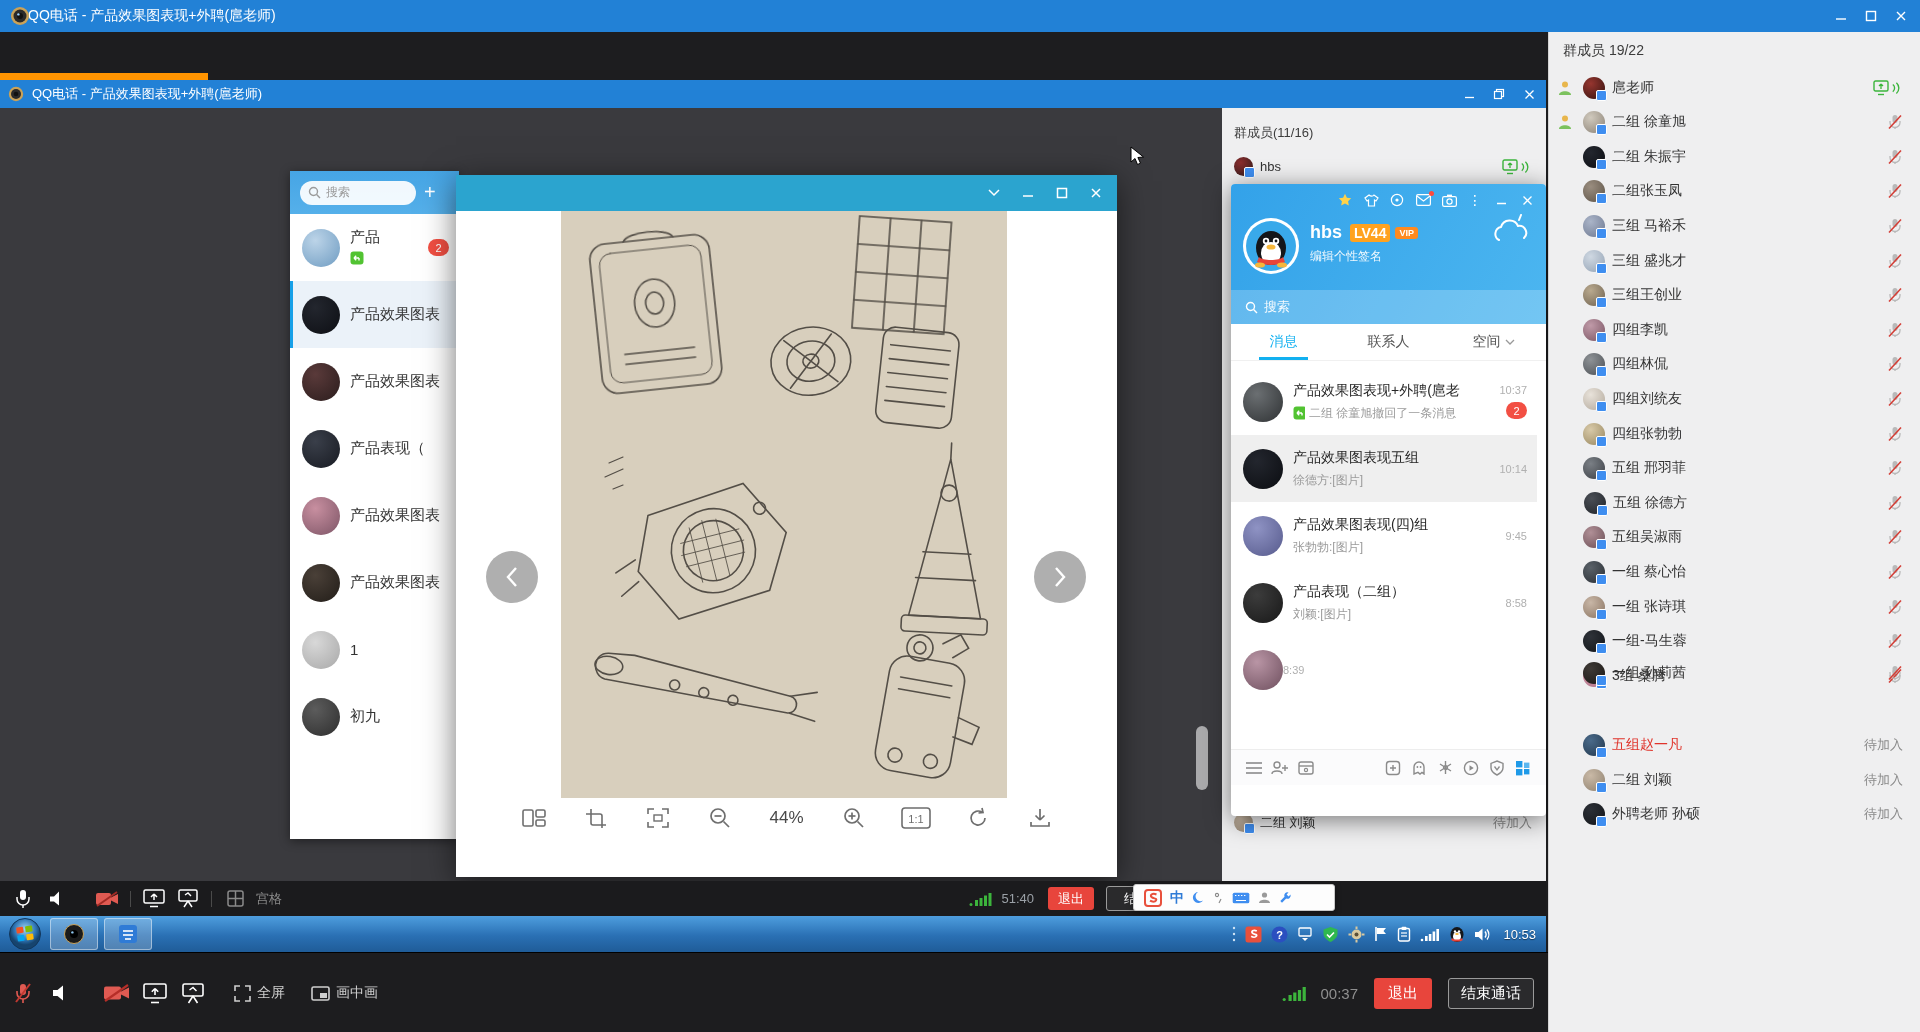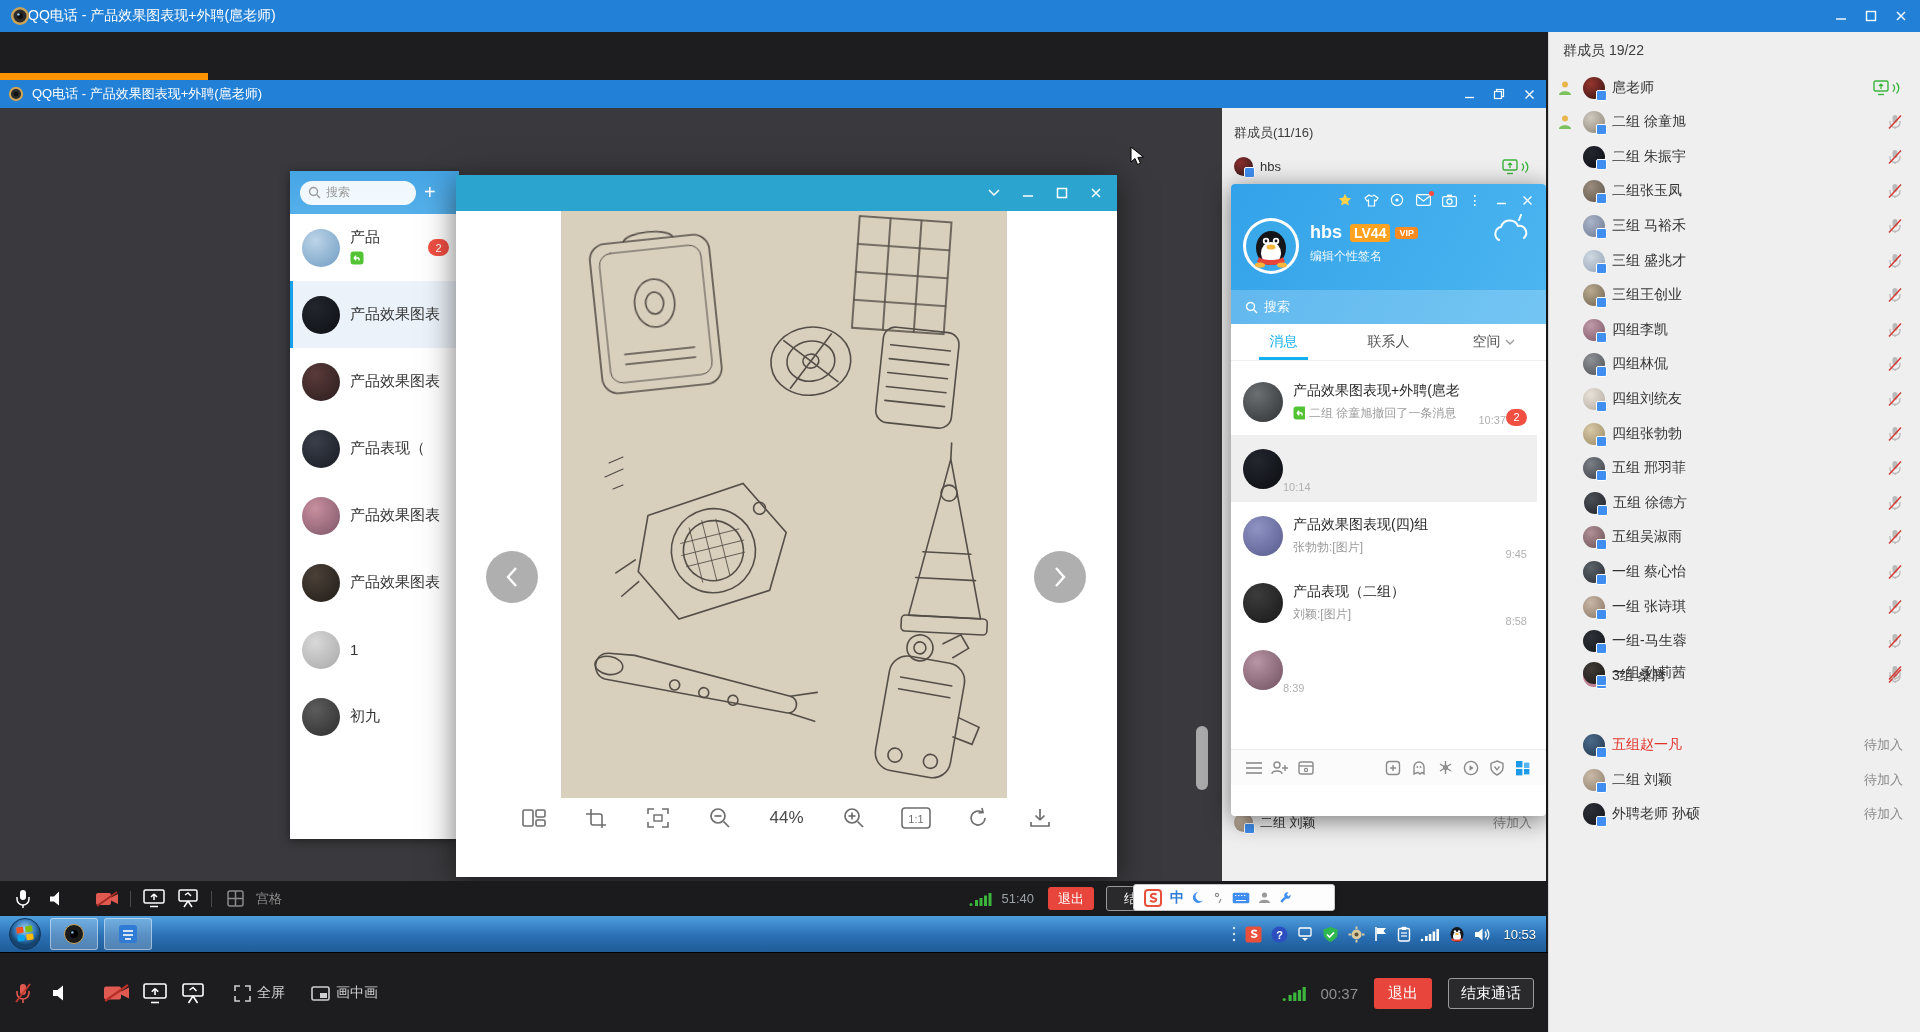--- a/index.html
+++ b/index.html
@@ -53,21 +53,21 @@
   .qsearch span{color:rgba(255,255,255,.95);font-size:13px;margin-left:6px}
   .qtabs{position:absolute;left:0;top:140px;width:315px;height:36px;background:#fff;display:flex;border-bottom:1px solid #f0f0f0}
   .qtab{flex:1;display:flex;align-items:center;justify-content:center;font-size:14px;color:#555;cursor:pointer;position:relative}
   .qtab.on{color:#12b0f0}
   .qtab.on::after{content:"";position:absolute;left:28px;right:28px;bottom:0;height:3px;background:#12b0f0}
   .msg{position:absolute;left:0;width:306px;height:67px;display:flex;align-items:center;padding:0 10px 0 12px;box-sizing:border-box;background:#fff}
   .msg.sel{background:#efefef}
   .msg .mid{flex:1;margin-left:10px;overflow:hidden}
   .msg .ti{font-size:14px;color:#262626;white-space:nowrap;overflow:hidden}
   .msg .su{font-size:12px;color:#9b9b9b;margin-top:5px;white-space:nowrap;overflow:hidden;display:flex;align-items:center}
-  .msg .rt{display:flex;flex-direction:row;align-items:flex-end;justify-content:center;height:48px}
+  .msg .rt{display:flex;flex-direction:column;align-items:flex-end;justify-content:center;height:48px}
   .msg .tm{font-size:11px;color:#b0b0b0}
   .qfoot{position:absolute;left:0;top:565px;width:315px;height:36px;background:#fbfbfc;border-top:1px solid #ededed;display:flex;align-items:center;padding:0 10px;box-sizing:border-box}
   .qf{width:26px;height:26px;display:flex;align-items:center;justify-content:center;color:#8b8b8b;font-size:15px;cursor:pointer}
   
   .banner{left:557px;top:45px;width:423px;height:33px;background:#fff;box-shadow:0 1px 6px rgba(0,0,0,.35);display:flex;align-items:center}
   .banner .s1{font-size:14px;color:#333;margin-left:20px}
   .banner .s2{font-size:14px;color:#333;margin-left:22px}
   .banner .s3{font-size:13px;color:#666;margin-left:26px}
   
   .itools{left:0;top:849px;width:1546px;height:35px;background:#1b1b1d;display:flex;align-items:center}
@@ -940,20 +940,26 @@
               <span>二组 徐童旭撤回了一条消息</span>
             </div>
           </div>
           <div class="rt">
             <span class="tm">10:37</span>
             <span class="badge" style="margin-top: 6px;">2</span>
           </div>
         </div>
         <div class="msg sel" style="top: 251px;">
           <div class="av" style="width: 40px; height: 40px; background: radial-gradient(circle at 35% 30%, rgb(35, 38, 46), rgb(11, 13, 17));"></div>
+          <div class="mid">
+            <div class="ti">产品效果图表现五组</div>
+            <div class="su">
+              <span>徐德方:[图片]</span>
+            </div>
+          </div>
           <div class="rt">
             <span class="tm">10:14</span>
           </div>
         </div>
         <div class="msg" style="top: 318px;">
           <div class="av" style="width: 40px; height: 40px; background: radial-gradient(circle at 35% 30%, rgb(143, 147, 196), rgb(86, 90, 140));"></div>
           <div class="mid">
             <div class="ti">产品效果图表现(四)组</div>
             <div class="su">
               <span>张勃勃:[图片]</span>

